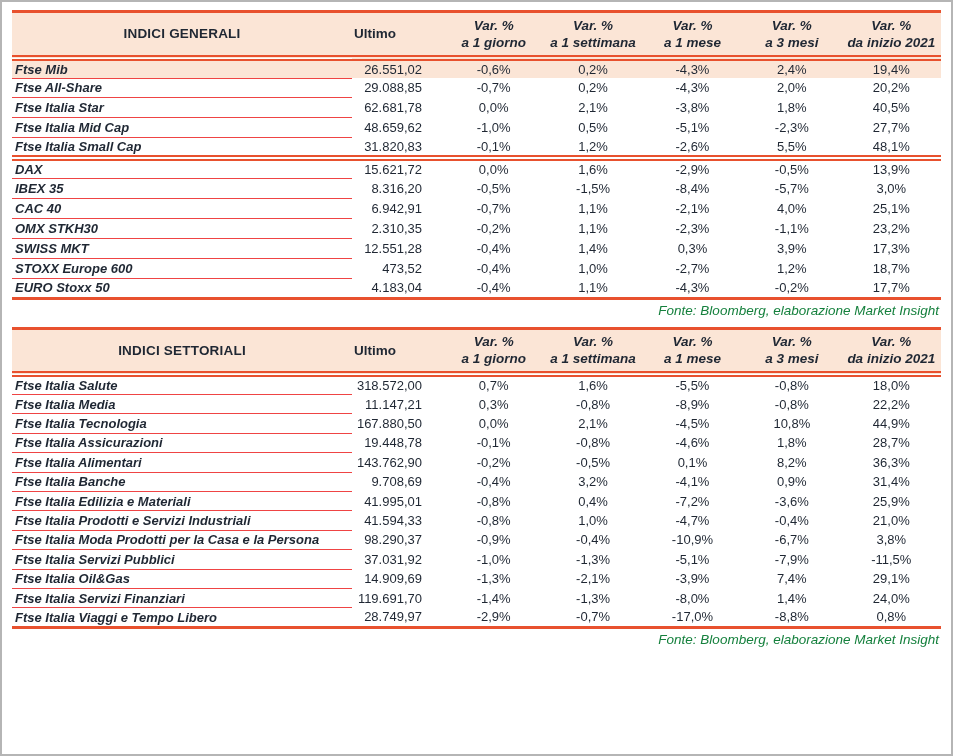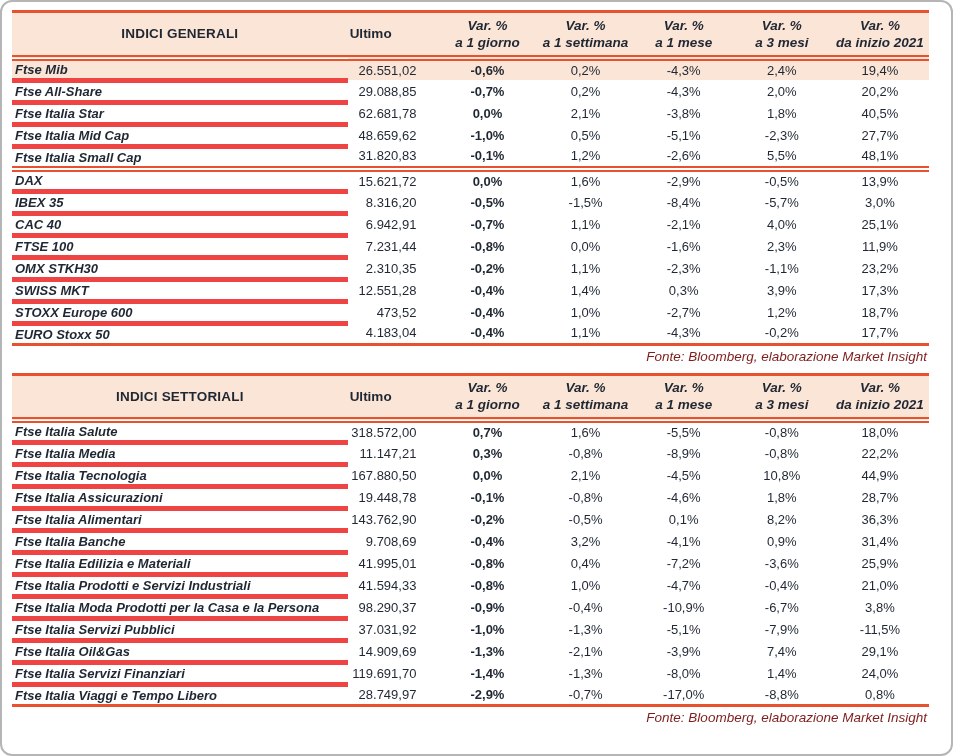--- a/index.html
+++ b/index.html
@@ -5,22 +5,22 @@
   * { box-sizing: border-box; }
   html, body { margin: 0; padding: 0; background: #ffffff; }
   body {
     width: 953px; height: 756px;
     font-family: "Liberation Sans", sans-serif;
     color: #1F2733;
   }
   .page {
     width: 953px; height: 756px;
     border: 2px solid #b5b5b5;
-    border-radius: 12px;
-    padding: 8px 22px 4px 10px;
+    border-radius: 0;
+    padding: 8px 10px 4px 10px;
     overflow: hidden;
     background: #ffffff;
   }
   .table-block { width: 100%; }
   .table-block + .table-block { margin-top: 7px; }
 
   table {
     width: 100%;
     border-collapse: collapse;
     table-layout: fixed;
@@ -51,38 +51,38 @@
     padding: 1px 2px;
     vertical-align: middle;
     white-space: nowrap;
   }
   .settoriali tbody td { height: 19.4px; }
 
   td.td-name {
     font-weight: bold;
     font-style: italic;
     text-align: left;
-    border-bottom: 5px solid #ef4444;
+    border-bottom: 1px solid #ef4444;
     padding-left: 3px;
     overflow: hidden;
   }
   td.td-ultimo { text-align: right; padding-right: 22px; }
   td.td-pct { text-align: center; }
-  td.td-bold { font-weight: bold; }
+  td.td-bold { font-weight: normal; }
 
   tr.hl td { background: #FBE5D6; }
   tr.sep td  { border-bottom: 6px double #E8512E; }
   tr.last td { border-bottom: 3px solid #E8512E; }
 
   .source-note {
     text-align: right;
     font-style: italic;
     font-size: 13.5px;
     padding: 3px 2px 2px 0;
-    color: #7f1d1d;
+    color: #15803d;
   }
 </style>
 </head>
 <body>
 
 <div class="page">
 
   <section class="table-block generali">
     <table>
       <colgroup>
@@ -187,29 +187,20 @@
           <tr>
             <td class="td-name">CAC 40</td>
             <td class="td-ultimo">6.942,91</td>
             <td class="td-pct td-bold">-0,7%</td>
             <td class="td-pct">1,1%</td>
             <td class="td-pct">-2,1%</td>
             <td class="td-pct">4,0%</td>
             <td class="td-pct">25,1%</td>
           </tr>
           <tr>
-            <td class="td-name">FTSE 100</td>
-            <td class="td-ultimo">7.231,44</td>
-            <td class="td-pct td-bold">-0,8%</td>
-            <td class="td-pct">0,0%</td>
-            <td class="td-pct">-1,6%</td>
-            <td class="td-pct">2,3%</td>
-            <td class="td-pct">11,9%</td>
-          </tr>
-          <tr>
             <td class="td-name">OMX STKH30</td>
             <td class="td-ultimo">2.310,35</td>
             <td class="td-pct td-bold">-0,2%</td>
             <td class="td-pct">1,1%</td>
             <td class="td-pct">-2,3%</td>
             <td class="td-pct">-1,1%</td>
             <td class="td-pct">23,2%</td>
           </tr>
           <tr>
             <td class="td-name">SWISS MKT</td>

